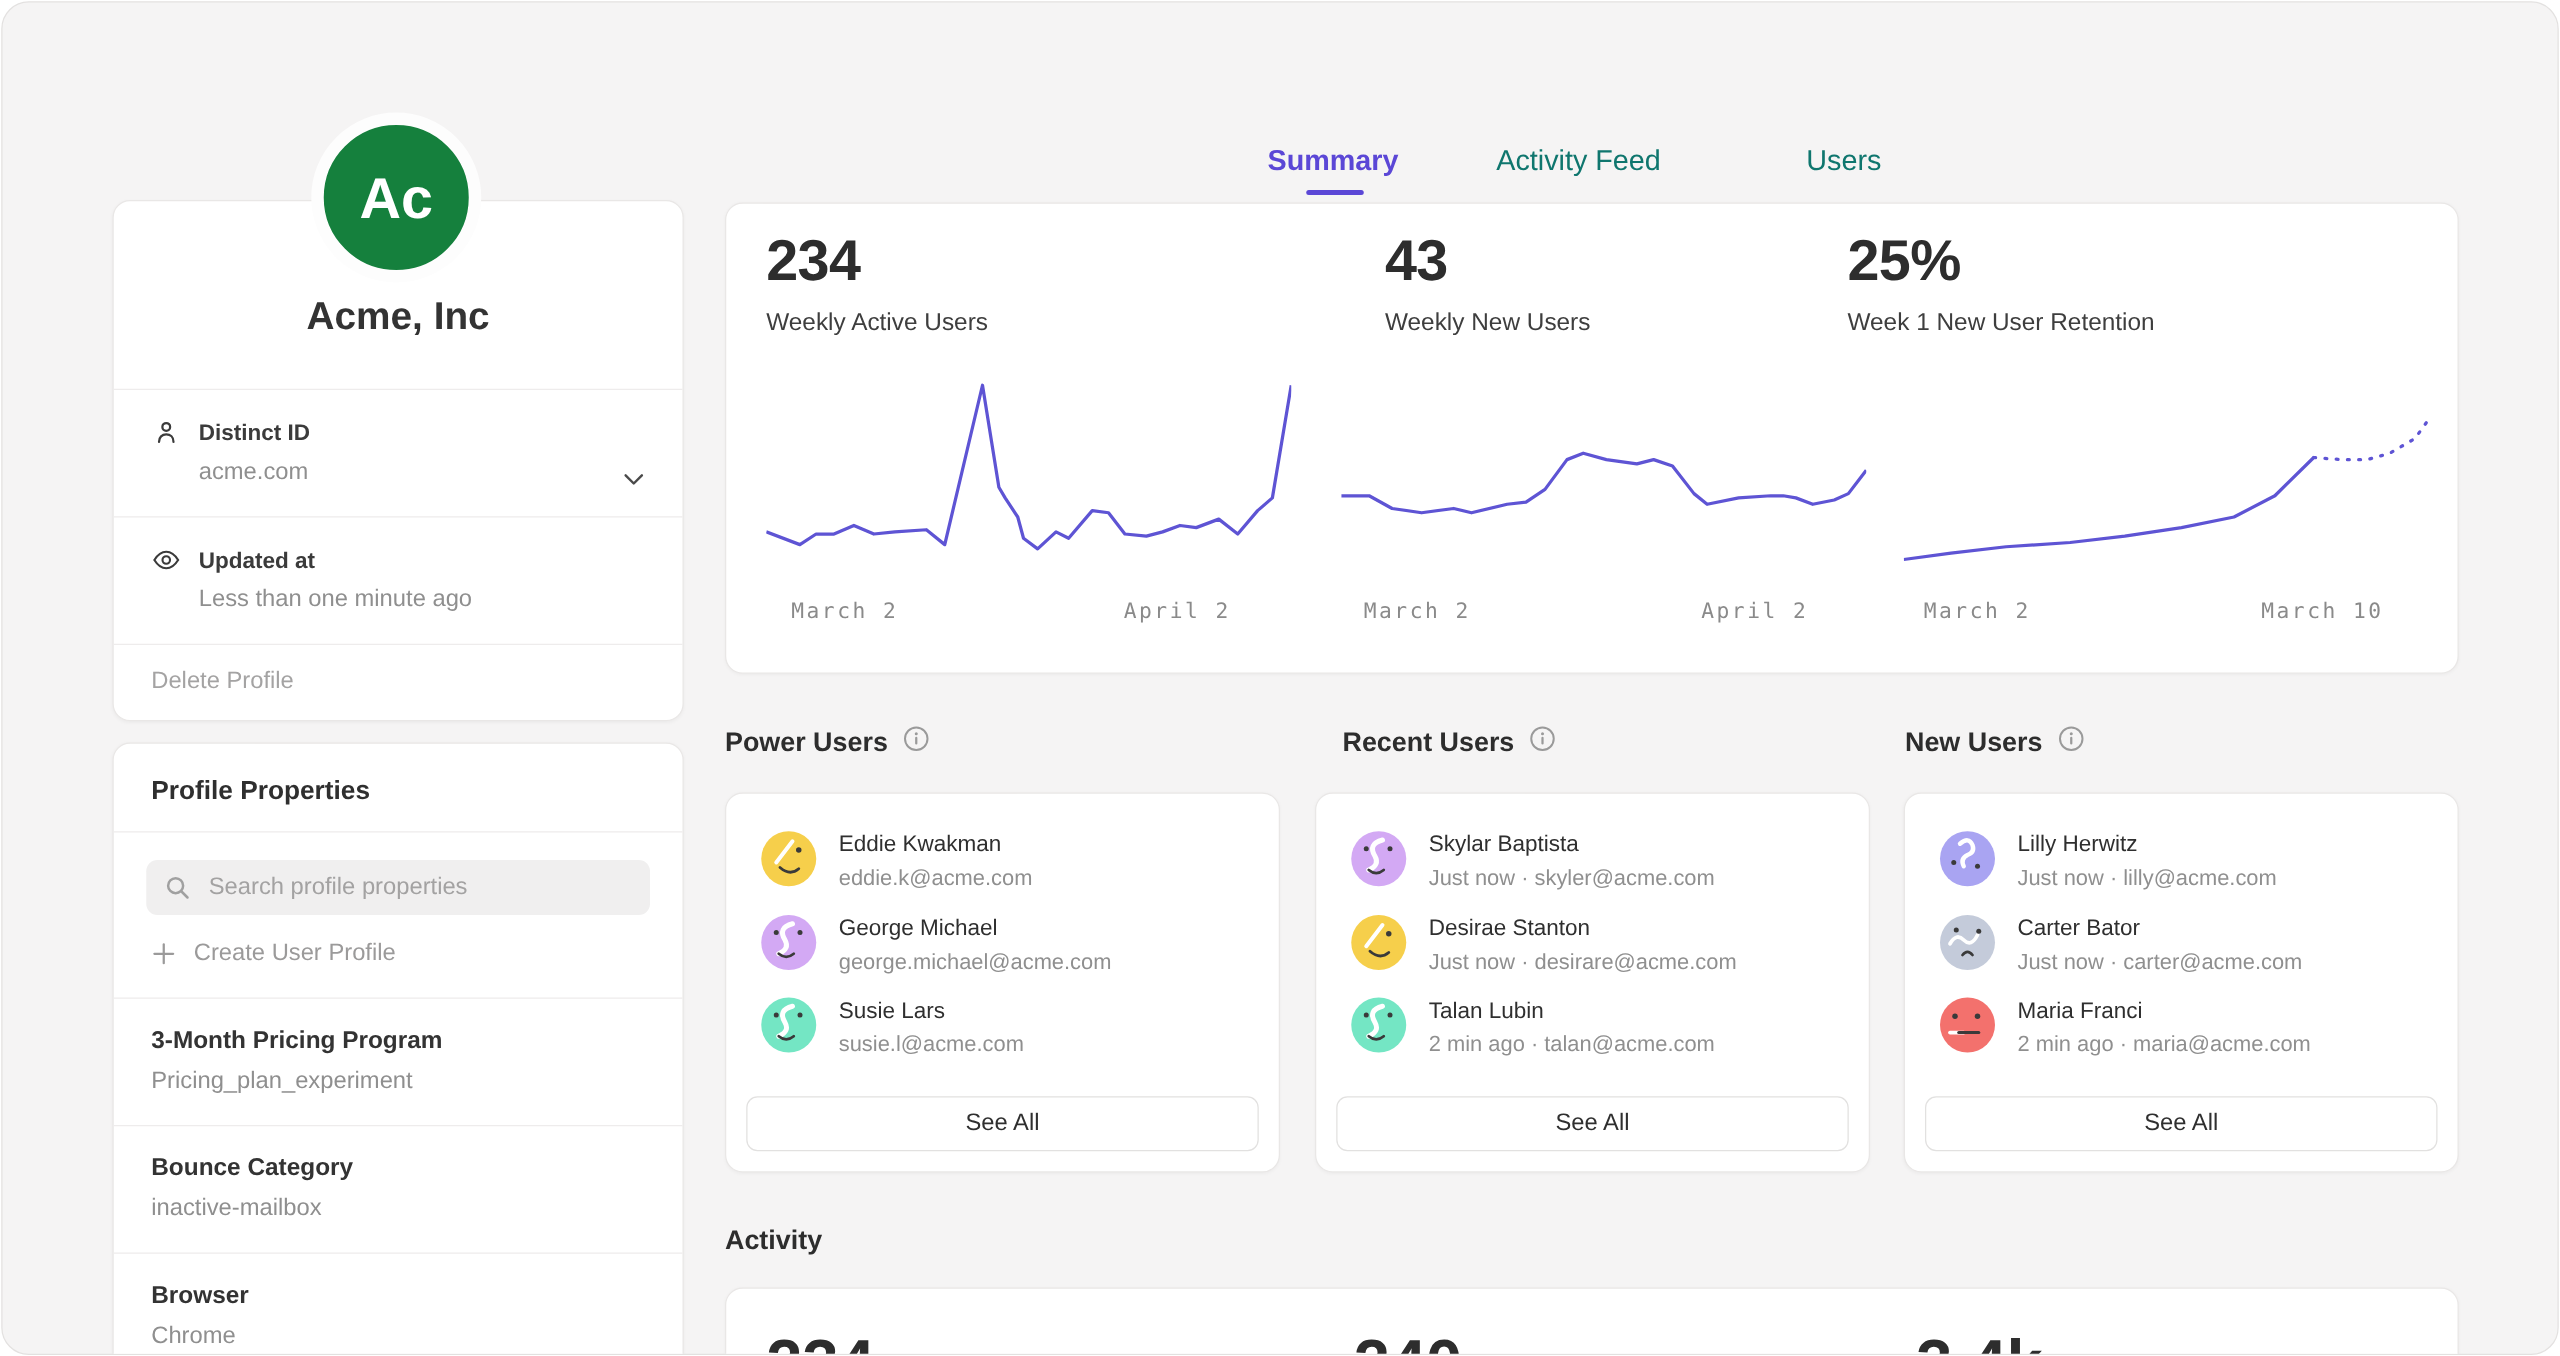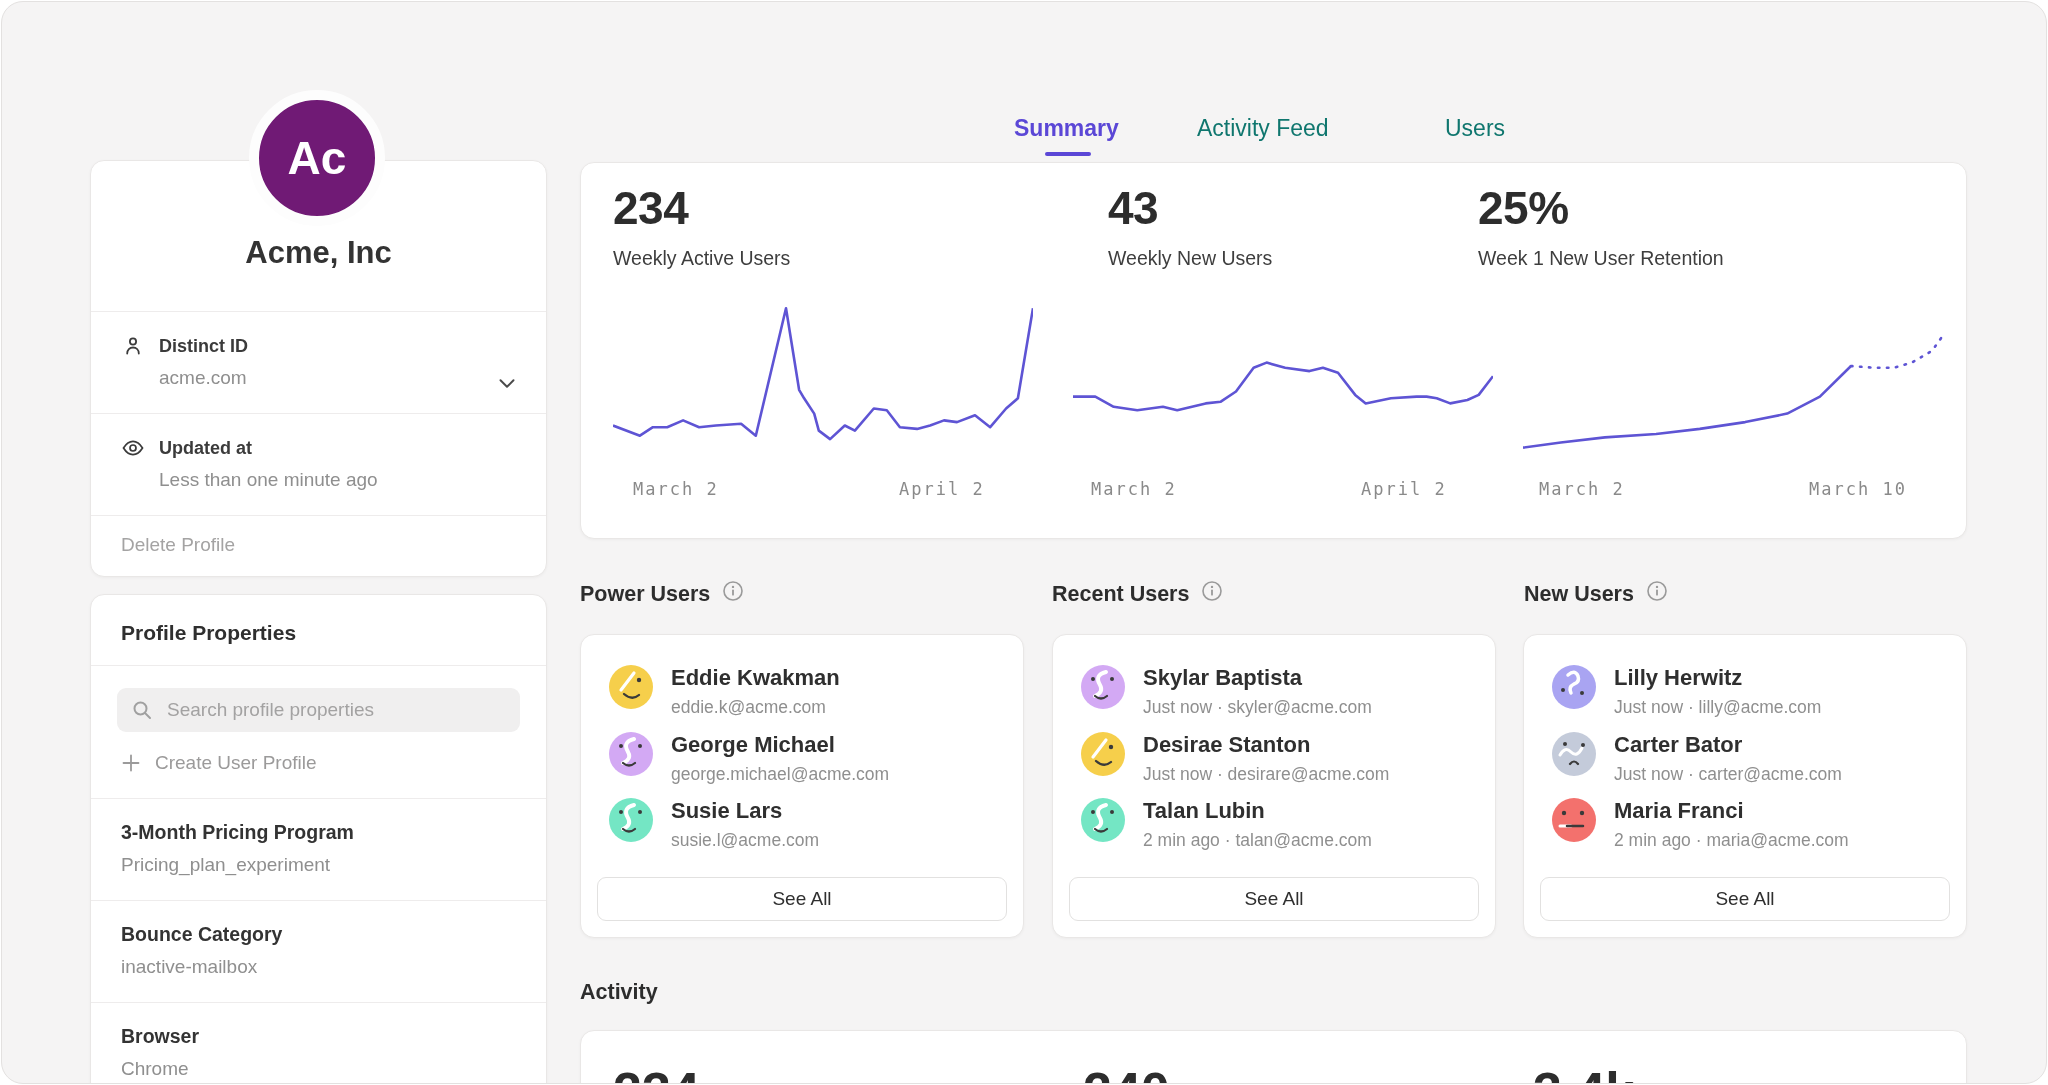--- a/index.html
+++ b/index.html
@@ -51,37 +51,37 @@
   .stat-num{font-size:46px;font-weight:700;color:#2d2d2d;letter-spacing:-0.5px;line-height:1;}
   .stat-label{margin-top:16px;font-size:19.5px;color:#3e3e3e;}
   .chart{position:absolute;top:134px;width:420px;height:172px;}
   .xlab{position:absolute;top:316px;font-family:"DejaVu Sans Mono","Liberation Mono",monospace;font-size:17px;letter-spacing:2px;color:#8a8a8a;}
 
   
   .sec-h{position:absolute;top:578px;display:flex;align-items:center;gap:12px;font-size:21.5px;font-weight:700;color:#2d2d2d;}
   .ucard{top:632px;width:442px;height:302px;}
   .uitem{position:absolute;left:28px;right:20px;display:flex;gap:18px;align-items:flex-start;cursor:pointer;}
   .uav{width:44px;height:44px;border-radius:50%;flex:0 0 auto;}
-  .uname{display:block;font-size:22px;font-weight:700;color:#2f2f2f;}
+  .uname{display:block;font-size:18px;font-weight:400;color:#2f2f2f;}
   .usub{display:block;margin-top:6px;font-size:17.5px;color:#8f8f8f;}
   .see-all{position:absolute;left:16px;right:16px;bottom:16px;height:44px;box-sizing:border-box;
     border:1px solid #e2e1e0;border-radius:9px;background:#fff;
     display:flex;align-items:center;justify-content:center;font-size:19px;color:#2f2f2f;cursor:pointer;}
 
   
   .act-h{position:absolute;left:578px;top:978px;font-size:21.5px;font-weight:700;color:#2d2d2d;}
   .act-card{left:578px;top:1028px;width:1385px;height:280px;}
   .act-num{position:absolute;top:34px;font-size:52px;font-weight:700;color:#2d2d2d;line-height:1;}
 </style>
 </head>
 <body>
 
 <div class="frame">
 
-  <div class="avatar" style="background: #701a75; text-align: right;">
+  <div class="avatar" style="background: #15803d; text-align: right;">
     <span>Ac</span>
   </div>
 
   <div class="card profile-card">
     <div class="pc-head">
       <div class="pc-name">Acme, Inc</div>
     </div>
 
     <div class="pc-row">
       <div class="pc-row-label">
@@ -197,21 +197,21 @@
   <div class="sec-h" style="left:578px;">
     <span>Power Users</span>
     <span>
       <svg viewBox="0 0 22 22" width="22" height="22">
           <circle cx="11" cy="11" r="9" fill="none" stroke="#9a9a9a" stroke-width="1.6"></circle>
           <circle cx="11" cy="6.9" r="1.2" fill="#9a9a9a"></circle>
           <rect x="10.1" y="9.4" width="1.8" height="6.2" rx="0.9" fill="#9a9a9a"></rect>
         </svg>
     </span>
   </div>
-  <div class="sec-h" style="left:1050px;">
+  <div class="sec-h" style="left:1072px;">
     <span>Recent Users</span>
     <span>
       <svg viewBox="0 0 22 22" width="22" height="22">
           <circle cx="11" cy="11" r="9" fill="none" stroke="#9a9a9a" stroke-width="1.6"></circle>
           <circle cx="11" cy="6.9" r="1.2" fill="#9a9a9a"></circle>
           <rect x="10.1" y="9.4" width="1.8" height="6.2" rx="0.9" fill="#9a9a9a"></rect>
         </svg>
     </span>
   </div>
   <div class="sec-h" style="left:1522px;">

